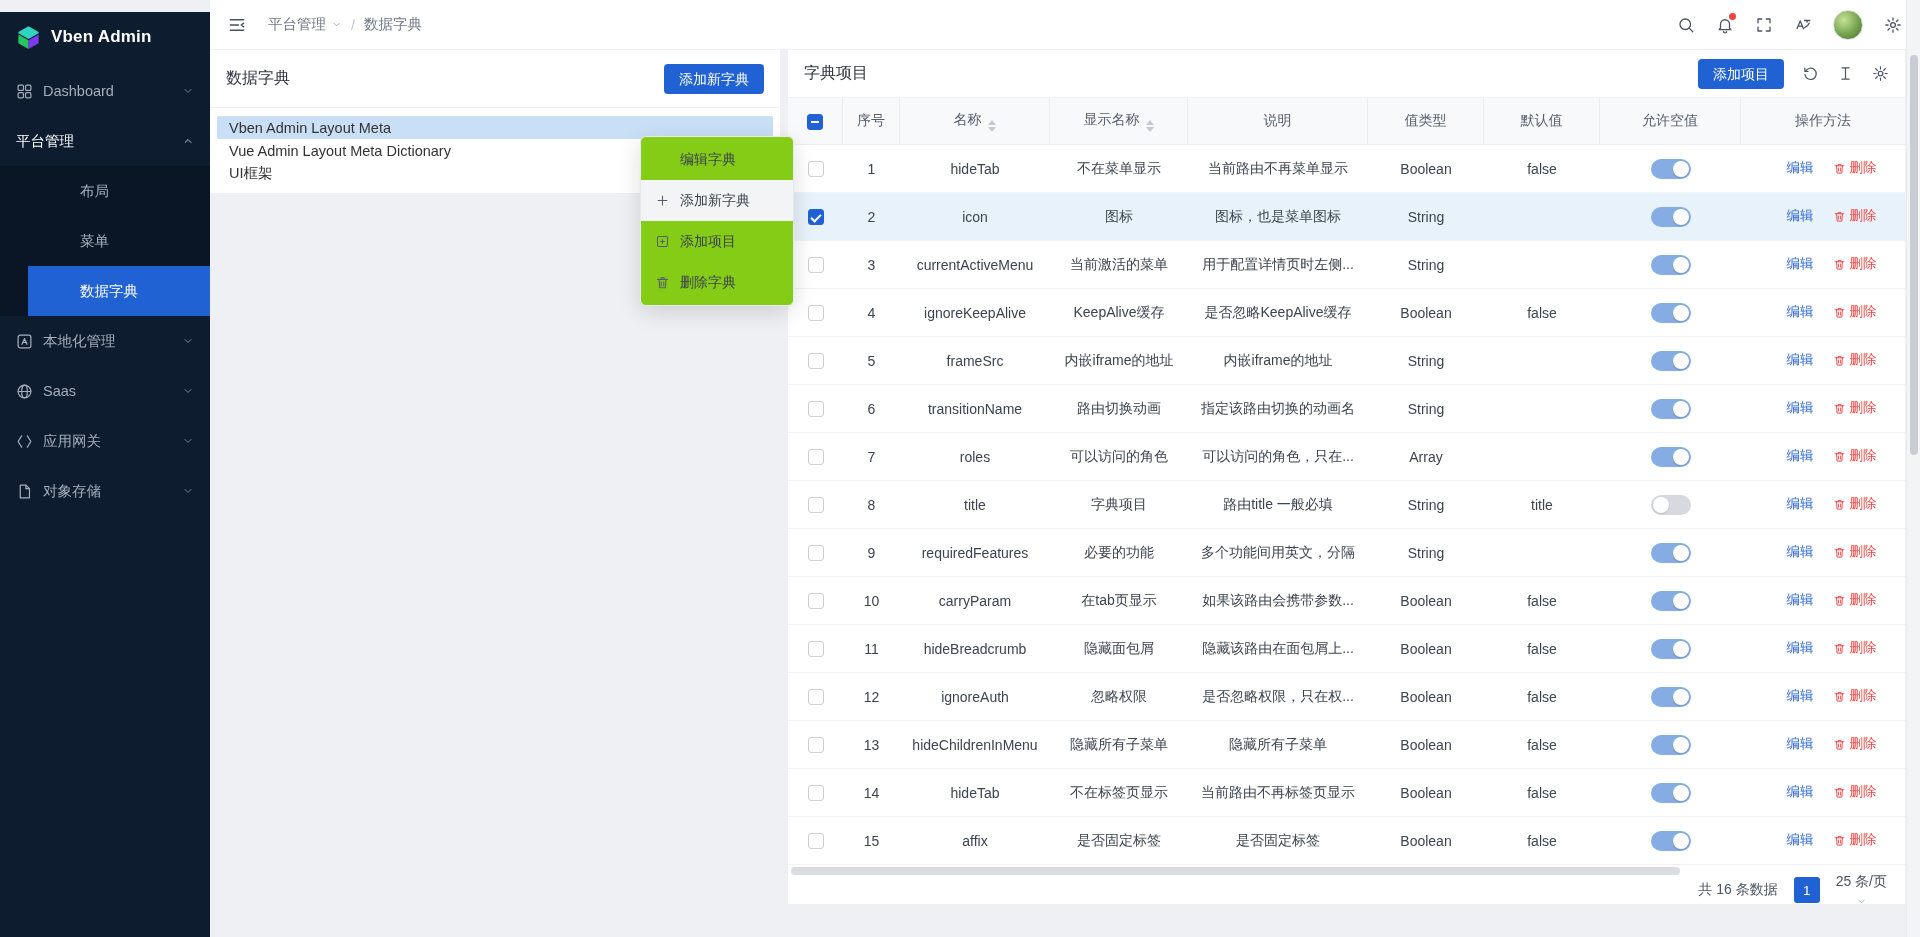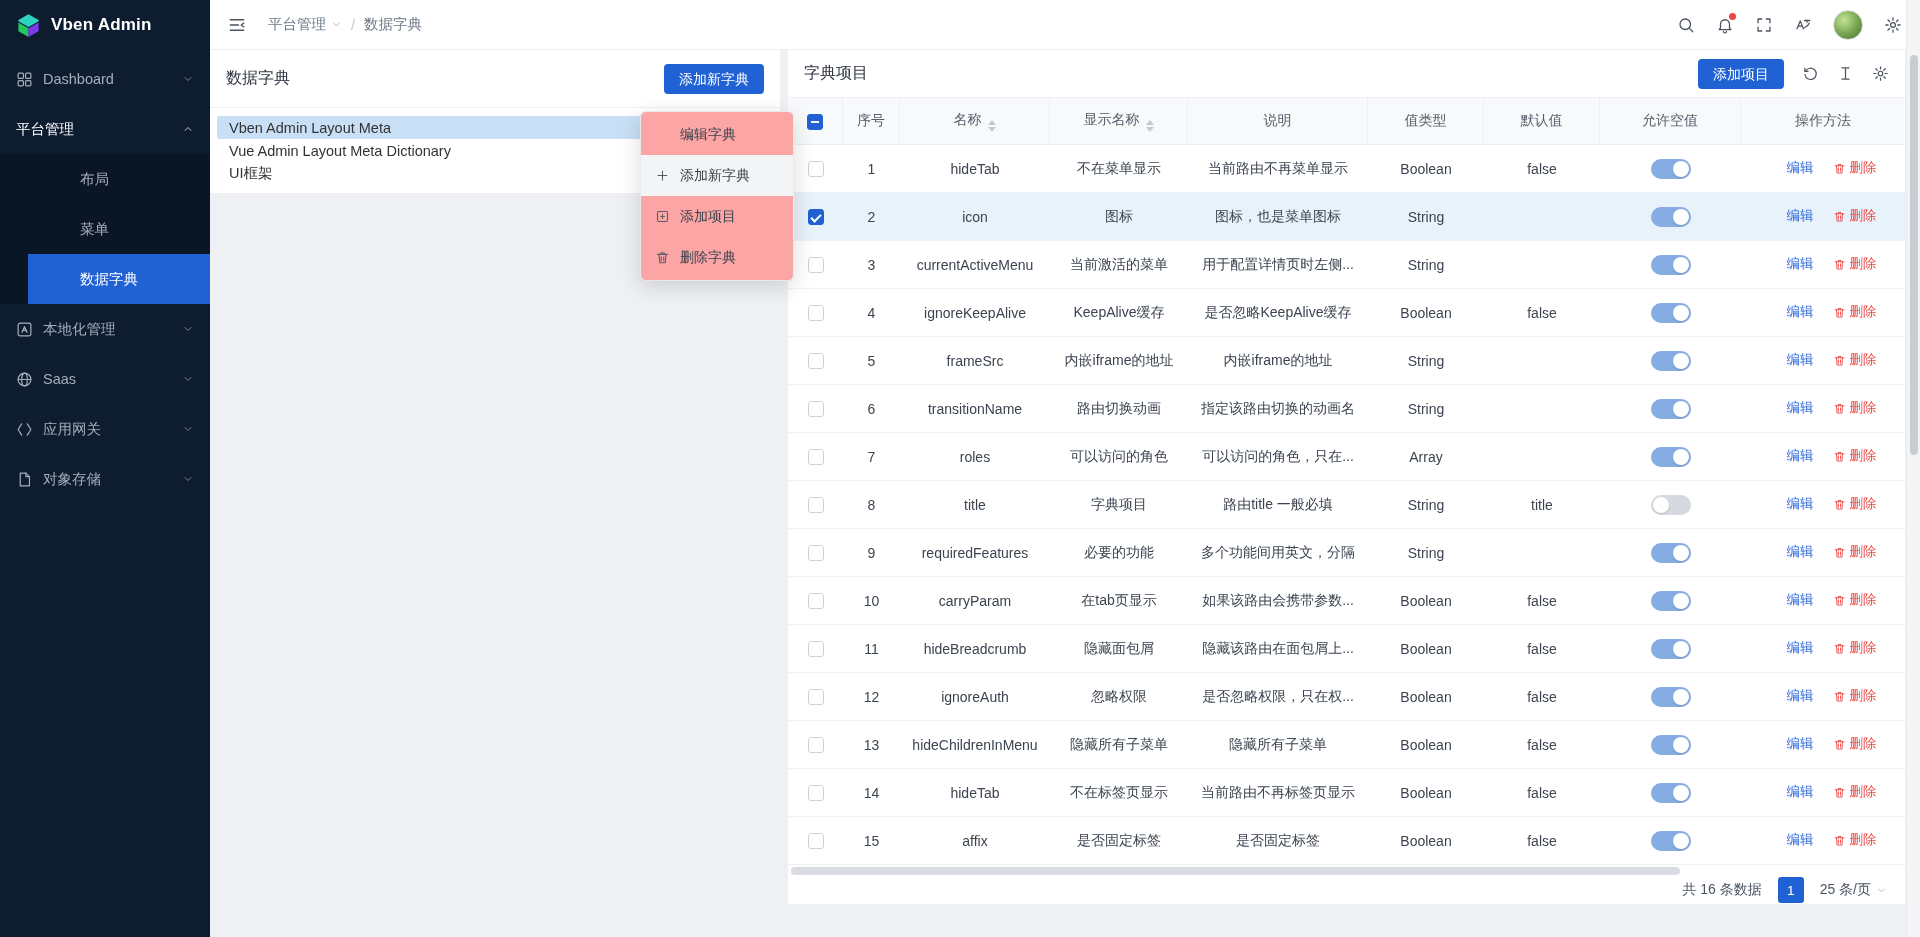--- a/index.html
+++ b/index.html
@@ -1,21 +1,21 @@
 <!DOCTYPE html>
 <html style="--primary: #2062d4; --link: #3168d9; --danger: #ee4343; --toggle-on: #85ade4; --toggle-off: #d6dae0; --sidebar-bg: #0e1c30; --submenu-bg: #0a1525; --selected-row: #e8f2fb; --selected-item: #c8dff5; --page-bg: #eef0f3;"><head>
 <meta charset="utf-8">
 <style>
   *{margin:0;padding:0;box-sizing:border-box;}
   html,body{width:1920px;height:937px;overflow:hidden;background:var(--page-bg,#eef0f3);
     font-family:"Liberation Sans","DejaVu Sans",sans-serif;color:#333;}
   .app{display:flex;height:100%;}
 
   
-  .sidebar{width:210px;background:var(--sidebar-bg,#0e1c30);flex-shrink:0;display:flex;flex-direction:column;}
+  .sidebar{width:210px;background:var(--sidebar-bg,#0e1c30);flex-shrink:0;display:flex;flex-direction:column;margin-top:12px;}
   .logo{height:50px;display:flex;align-items:center;gap:9px;padding-left:15px;cursor:pointer;}
   .logo-mark{width:27px;height:27px;display:inline-flex;}
   .logo-mark svg{width:100%;height:100%;}
   .logo-text{color:#fff;font-size:17px;font-weight:700;letter-spacing:.2px;}
   .nav{padding-top:4px;}
   .nav-item{height:50px;display:flex;align-items:center;gap:10px;padding:0 16px;font-size:14.5px;
     color:#a3aeba;cursor:pointer;white-space:nowrap;}
   .nav-item .ic{width:17px;height:17px;flex-shrink:0;display:inline-flex;}
   .nav-item .chev{margin-left:auto;width:12px;height:12px;display:inline-flex;opacity:.85;}
   .ic svg,.chev svg,.tb-icon svg,.head-icon svg,.op-ic svg{width:100%;height:100%;display:block;}
@@ -93,25 +93,25 @@
   .op-del{color:var(--danger,#ee4343);}
   .op-ic{width:13px;height:13px;display:inline-flex;}
 
   .hscroll{height:11px;display:flex;align-items:center;padding:0 3px;}
   .hthumb{height:8px;width:80%;background:#d9dce1;border-radius:4px;cursor:pointer;}
 
   .table-footer{height:28px;display:flex;align-items:center;justify-content:flex-end;gap:16px;
     padding:0 18px;font-size:14px;color:#4b5563;}
   .page-btn{min-width:26px;height:26px;background:var(--primary,#2062d4);color:#fff;border-radius:3px;
     display:inline-flex;align-items:center;justify-content:center;font-size:13.5px;cursor:pointer;}
-  .page-size{display:inline-flex;align-items:center;gap:5px;cursor:pointer;color:#4b5563;}
+  .page-size{display:inline-flex;align-items:center;gap:5px;cursor:pointer;color:#4b5563;flex-direction:column;}
   .page-size .chev{width:11px;height:11px;color:#9aa3af;display:inline-flex;}
 
   
-  .ctx-menu{position:absolute;left:640px;top:111px;width:154px;background:#fca5a5;border:1px solid #e8eaed;
+  .ctx-menu{position:absolute;left:640px;top:136px;width:154px;background:#84cc16;border:1px solid #e8eaed;
     border-radius:6px;box-shadow:0 6px 22px rgba(0,0,0,.14);padding:2px 0;z-index:50;}
   .ctx-item{height:41px;display:flex;align-items:center;gap:10px;padding:0 14px;font-size:14px;
     color:#3b424d;cursor:pointer;white-space:nowrap;}
   .ctx-item.hover{background:#f3f4f6;}
   .ctx-item .ic{width:15px;height:15px;color:#555e6b;display:inline-flex;}
 
   
   .vscroll{position:fixed;right:0;top:0;width:14px;height:100%;background:#f3f4f6;border-left:1px solid #ebebee;z-index:60;}
   .vthumb{position:absolute;left:3px;top:55px;width:8px;height:400px;border-radius:4px;background:#c9cdd3;cursor:pointer;}
 </style>

